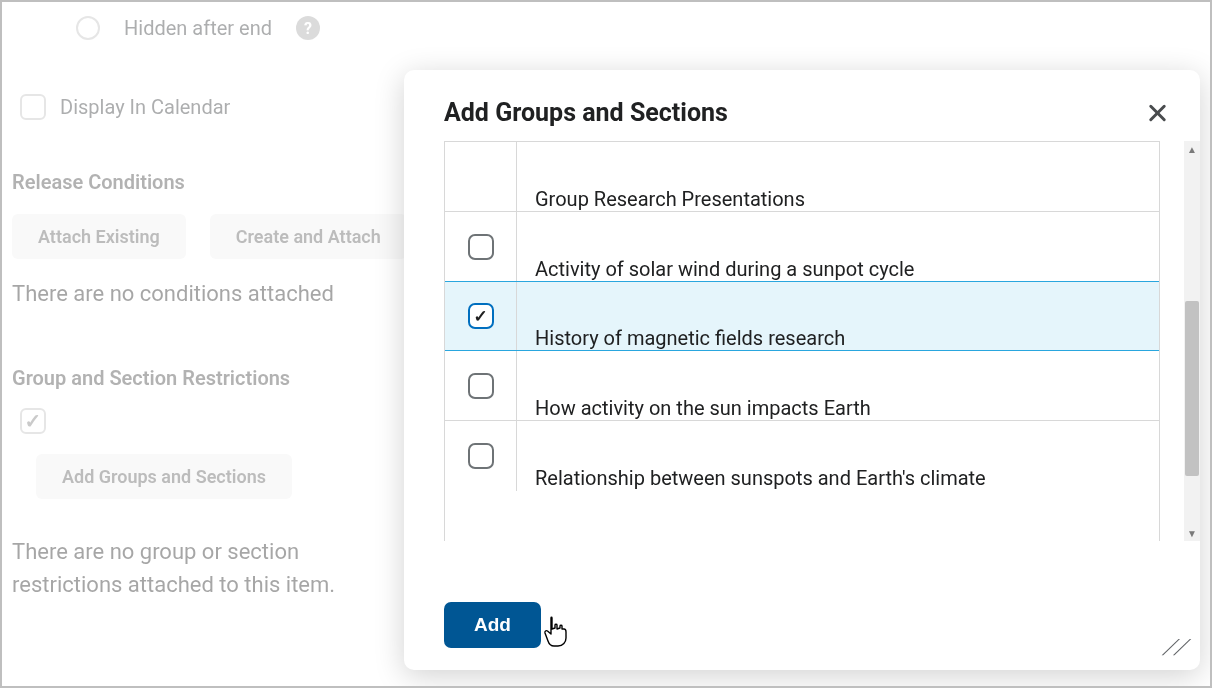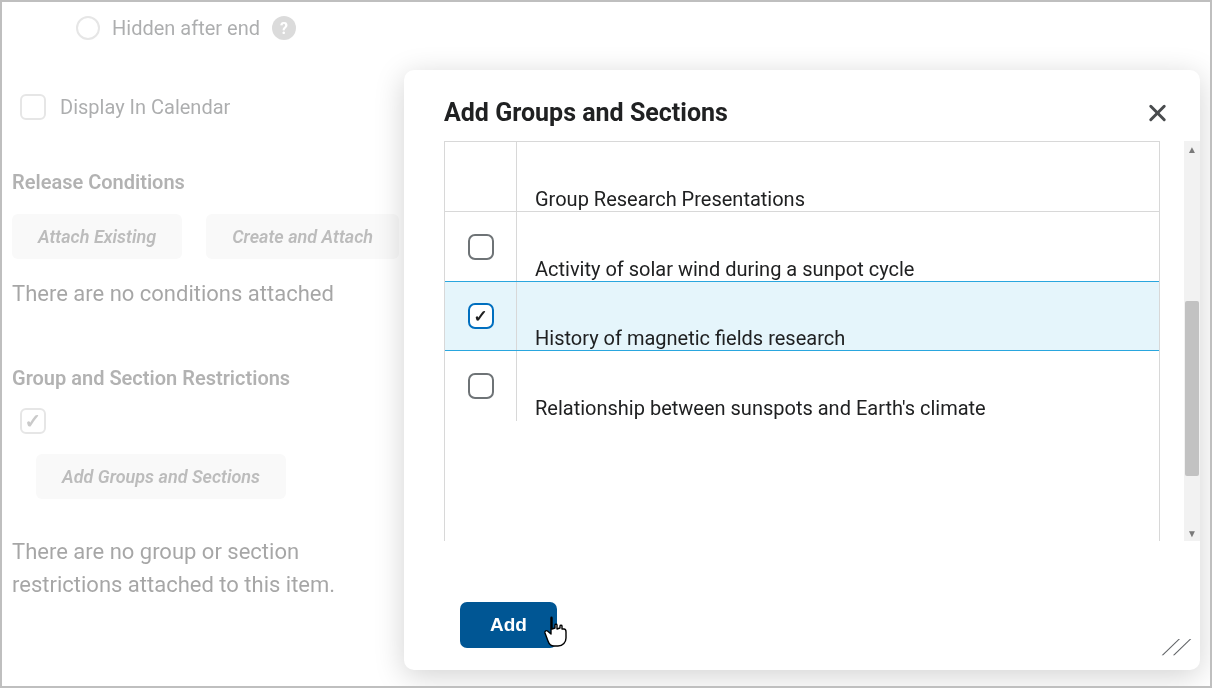--- a/index.html
+++ b/index.html
@@ -31,21 +31,21 @@
     position: absolute;
     inset: 0;
     background: rgba(255,255,255,0.55);
     z-index: 5;
   }
 
   
   .radio-row {
     display: flex;
     align-items: center;
-    gap: 12px;
+    gap: 24px;
     margin-top: 14px;
     margin-left: 64px;
     font-size: 20px;
     color: #494c4e;
   }
   .radio {
     width: 24px; height: 24px;
     border: 2px solid #c7c7c7;
     border-radius: 50%;
     flex: 0 0 auto;
@@ -97,21 +97,20 @@
     gap: 24px;
     margin-top: 20px;
   }
   .ghost-btn {
     background: #f1f1f1;
     border-radius: 6px;
     padding: 12px 26px;
     font-size: 18px;
     font-weight: 600;
     color: #6b6b6b;
-    font-style: italic;
   }
   .body-text {
     margin-top: 22px;
     font-size: 22px;
     color: #3b3b3b;
   }
 
   
   .modal {
     position: absolute;
@@ -245,21 +244,21 @@
     display: flex; align-items: center; justify-content: center;
     color: #7a7a7a;
     font-size: 10px;
   }
   .scroll-arrow.up { top: 0; }
   .scroll-arrow.down { bottom: 0; }
 
   .modal-footer {
     display: flex;
     align-items: center;
-    padding: 16px 40px 22px 56px;
+    padding: 16px 40px 22px 40px;
     gap: 26px;
     position: relative;
   }
   .btn {
     border-radius: 7px;
     padding: 12px 30px;
     font-size: 19px;
     font-weight: 700;
     cursor: pointer;
     border: none;
@@ -355,20 +354,26 @@
         </div>
 
 
         <div class="t-row selected">
           <div class="col-check">
             <span class="m-checkbox checked focus" style="border-width:2.5px"></span>
           </div>
           <div class="col-label">History of magnetic fields research</div>
         </div>
 
+        <div class="t-row">
+          <div class="col-check">
+            <span class="m-checkbox"></span>
+          </div>
+          <div class="col-label">How activity on the sun impacts Earth</div>
+        </div>
 
         <div class="t-row" style="border-bottom:none">
           <div class="col-check">
             <span class="m-checkbox"></span>
           </div>
           <div class="col-label">Relationship between sunspots and Earth's climate</div>
         </div>
 
       </div>
 

